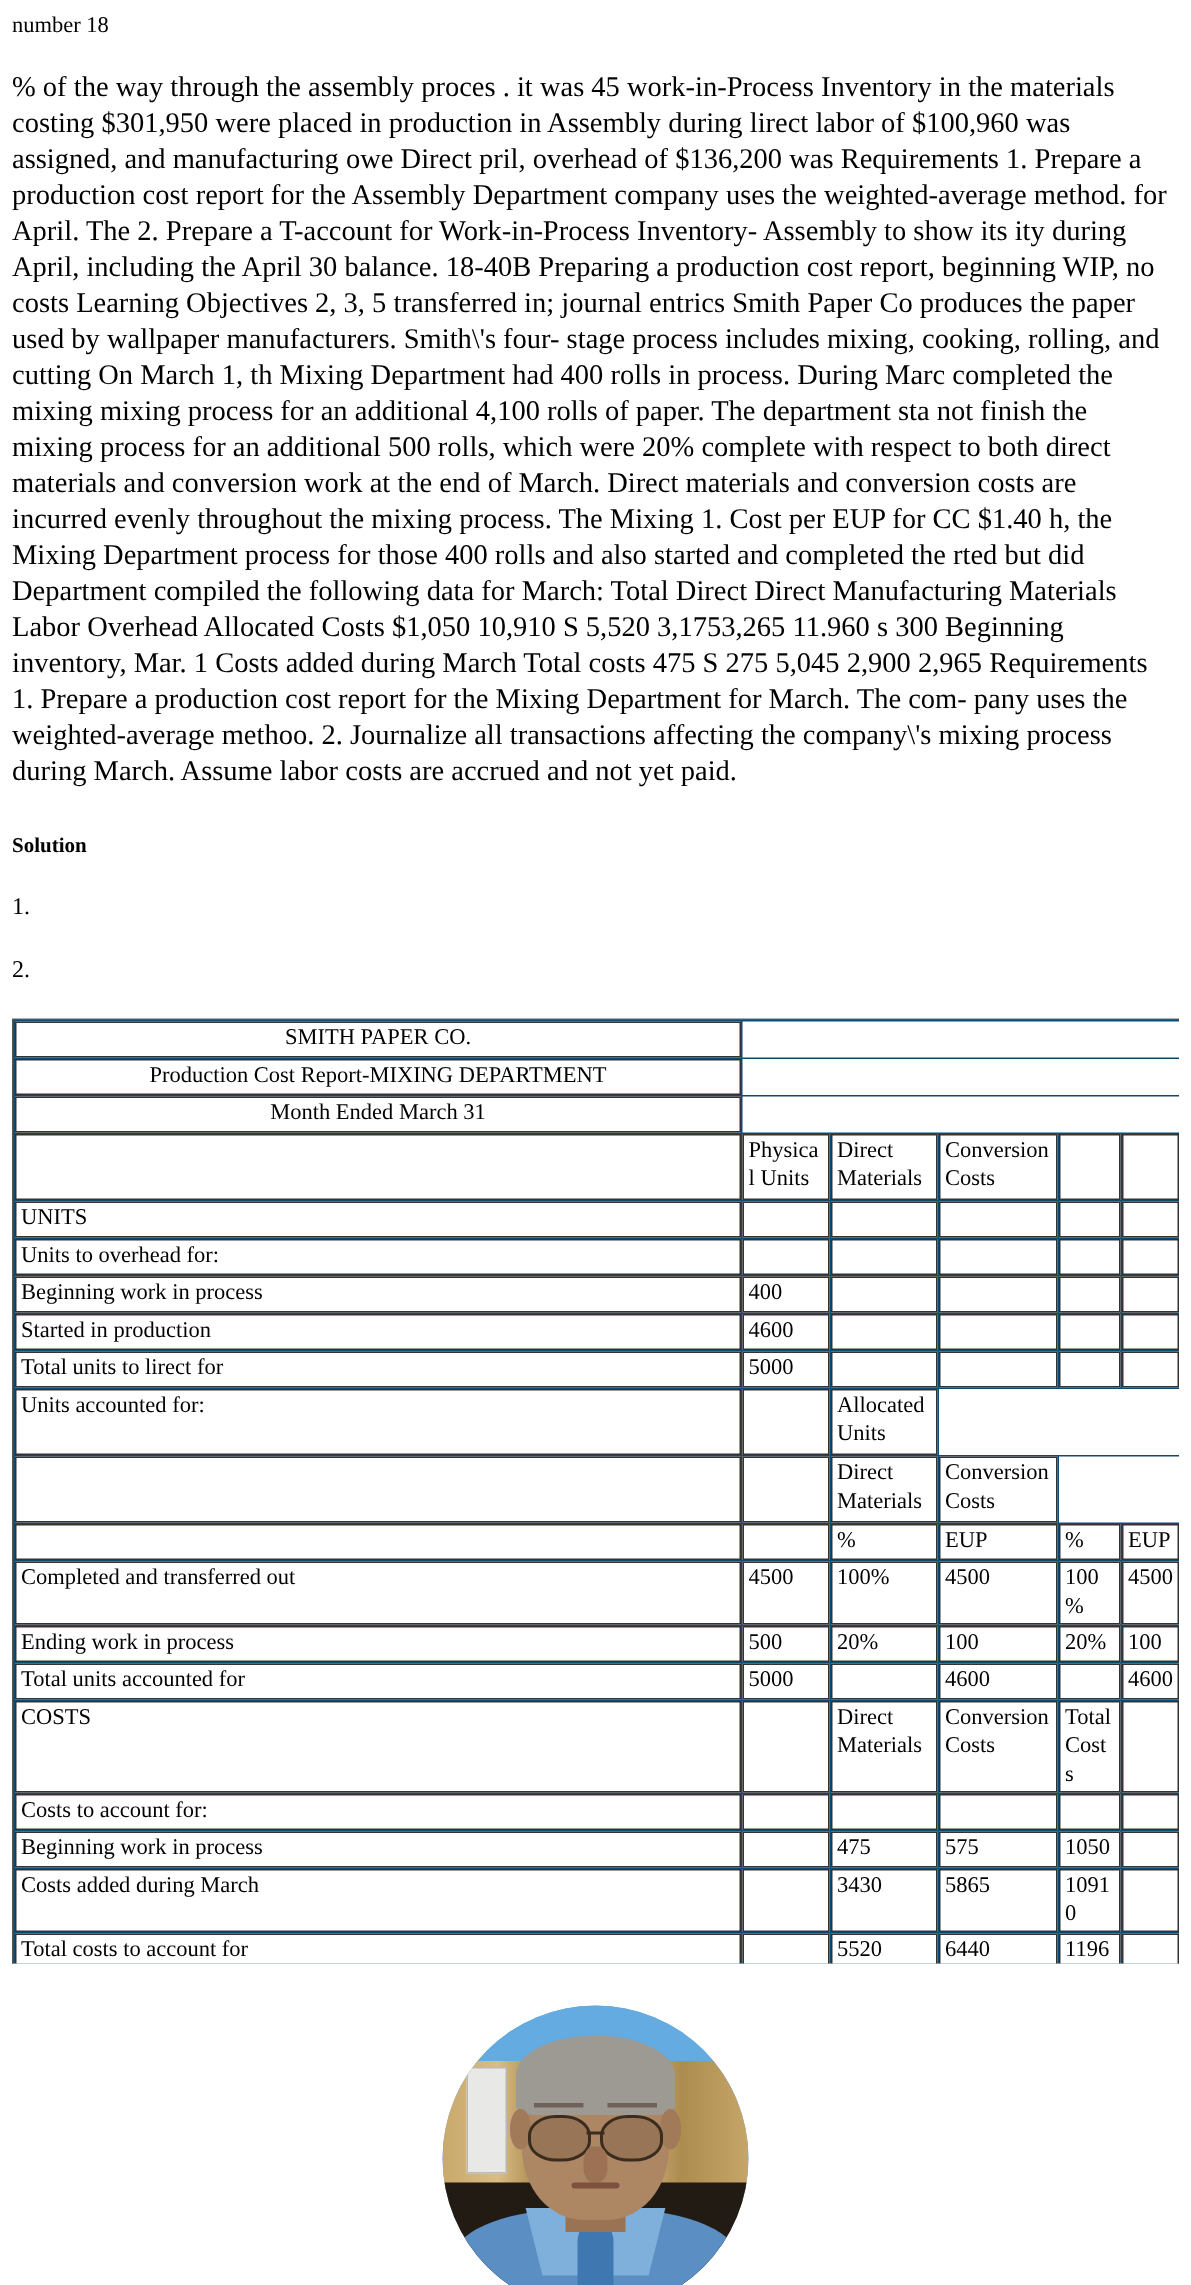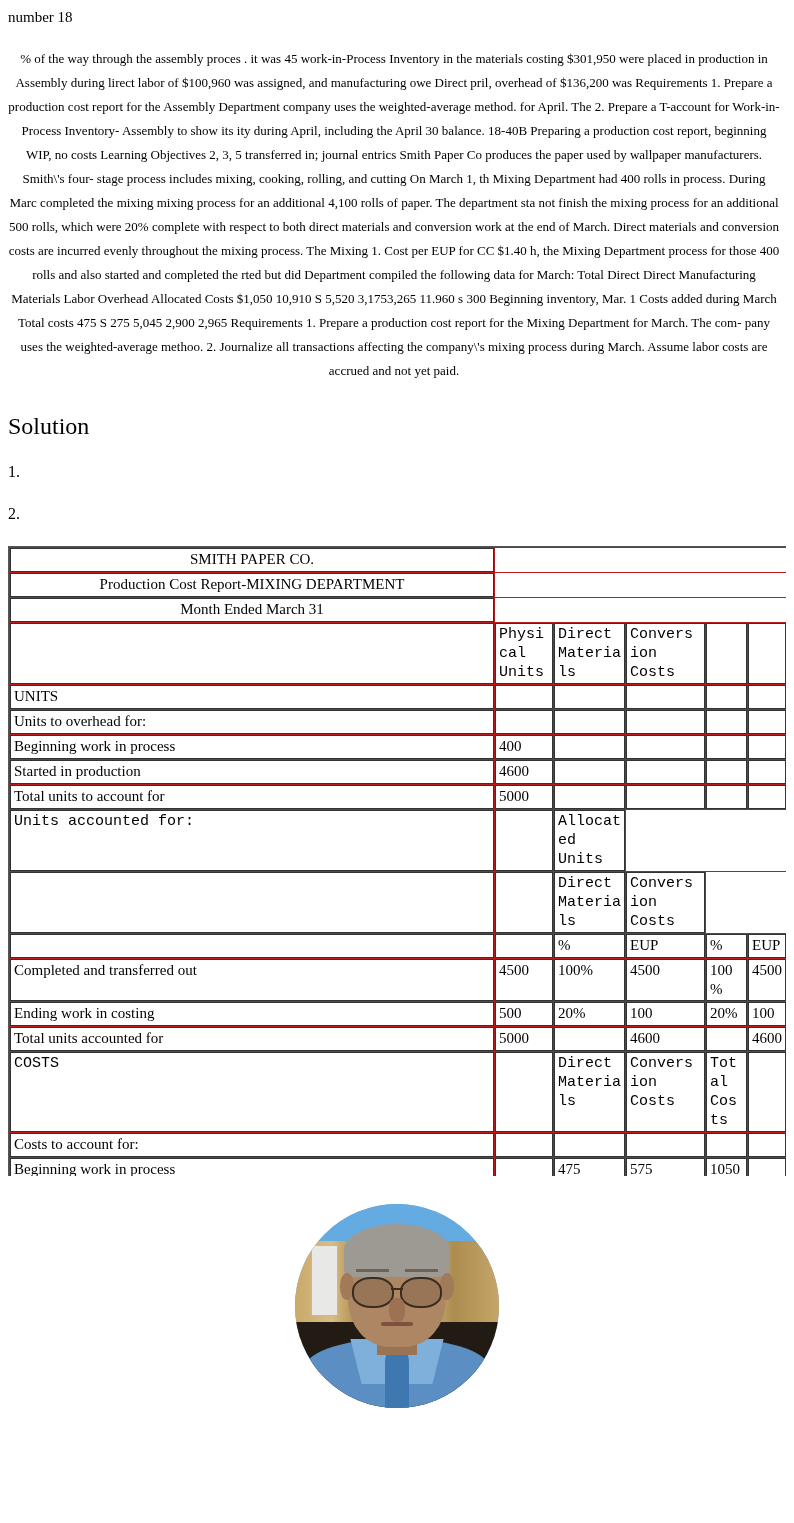--- a/index.html
+++ b/index.html
@@ -25,52 +25,52 @@
 
   
   .meta {
     font-size: 15px;
     line-height: 19px;
   }
   .meta div { white-space: pre; }
 
   
   .question {
-    font-size: 13px;
+    font-size: 19px;
     line-height: 24px;
-    text-align: center;
+    text-align: left;
     margin: 20px 0 0 0;
     padding-right: 6px;
   }
 
   
   .solution-heading {
-    font-size: 24px;
-    font-weight: normal;
+    font-size: 14px;
+    font-weight: bold;
     margin: 30px 0 0 0;
   }
   .numbered {
     font-size: 16px;
     line-height: 20px;
     margin-top: 22px;
   }
 
   
   .table-wrap {
     margin-top: 22px;
     height: 630px;          
     overflow: hidden;
     position: relative;
   }
   table.report {
     border-collapse: separate;
     border-spacing: 1px;
     width: 778px;
     border: 1px solid #555;
-    background: #b91c1c;
+    background: #0c4a6e;
     font-size: 15px;
     table-layout: fixed;
   }
   table.report td {
     border: 1px solid #333;
     padding: 1px 3px;
     vertical-align: top;
     line-height: 19px;
     background: #ffffff;
     word-wrap: break-word;
@@ -82,21 +82,21 @@
   td.center { text-align: center; }
 
   
   col.c-label { width: 484px; }
   col.c-pu    { width: 58px; }
   col.c-dm    { width: 71px; }
   col.c-cc    { width: 79px; }
   col.c-x1    { width: 41px; }
   col.c-x2    { width: 38px; }
 
-  tr.tall td { height: 40px; font-family: Liberation Mono, monospace; }
+  tr.tall td { height: 40px; }
   tr.std  td { height: 20px; }
 
   
   .avatar-wrap {
     width: 100%;
     display: flex;
     justify-content: center;
     margin-top: 28px;
   }
   .avatar {
@@ -226,21 +226,21 @@
         </tr>
         <tr class="std">
           <td>Started in production</td>
           <td>4600</td>
           <td></td>
           <td></td>
           <td></td>
           <td></td>
         </tr>
         <tr class="std">
-          <td>Total units to account for</td>
+          <td>Total units to lirect for</td>
           <td>5000</td>
           <td></td>
           <td></td>
           <td></td>
           <td></td>
         </tr>
 
         <tr class="tall">
           <td>Units accounted for:</td>
           <td></td>
@@ -265,21 +265,21 @@
 
         <tr class="std">
           <td>Completed and transferred out</td>
           <td>4500</td>
           <td>100%</td>
           <td>4500</td>
           <td>100%</td>
           <td>4500</td>
         </tr>
         <tr class="std">
-          <td>Ending work in costing</td>
+          <td>Ending work in process</td>
           <td>500</td>
           <td>20%</td>
           <td>100</td>
           <td>20%</td>
           <td>100</td>
         </tr>
         <tr class="std">
           <td>Total units accounted for</td>
           <td>5000</td>
           <td></td>

